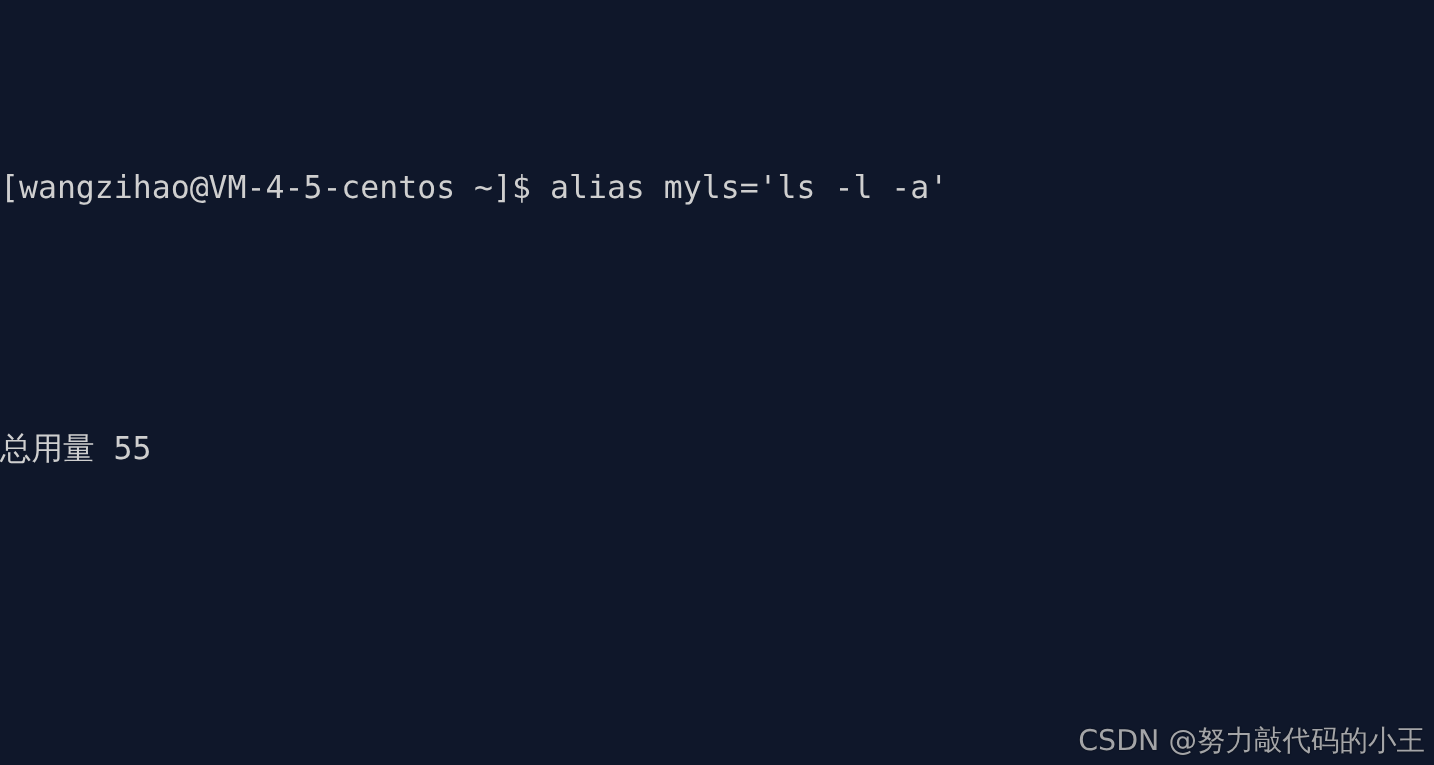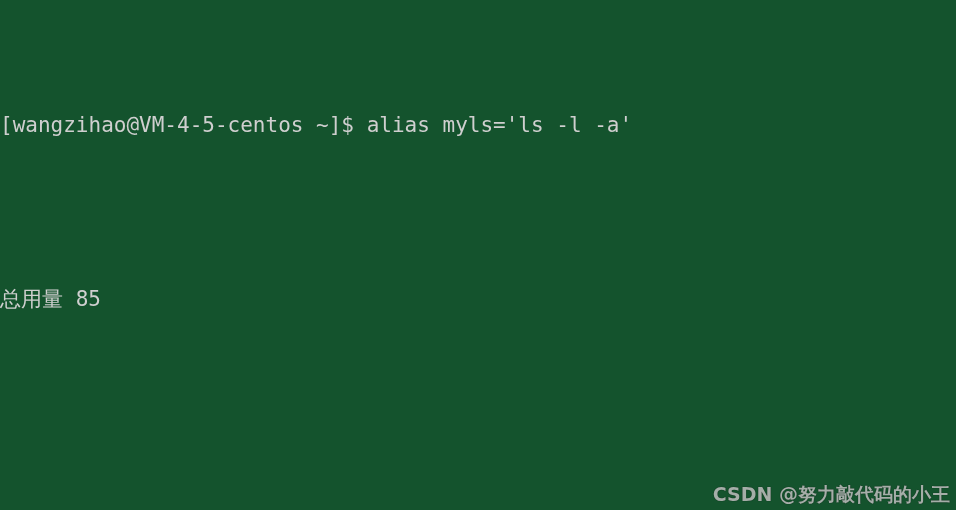--- a/index.html
+++ b/index.html
@@ -5,21 +5,21 @@
 <style>
   html, body {
     margin: 0;
     padding: 0;
     background: #000000;
   }
   #terminal {
     position: relative;
     width: 956px;
     height: 510px;
-    background: #14532d;
+    background: #0f172a;
     overflow: hidden;
     font-family: "DejaVu Sans Mono", "Liberation Mono", monospace;
     font-size: 21px;
     line-height: 34.8px;
     color: #cfcfcf;
     -webkit-font-smoothing: antialiased;
   }
   .screen {
     position: absolute;
     left: 0;
@@ -39,32 +39,31 @@
     right: 6px;
     bottom: 4px;
     font-family: "DejaVu Sans", "Liberation Sans", sans-serif;
     font-size: 19px;
     line-height: 24px;
     color: #bdbdbd;
     opacity: 0.86;
     white-space: pre;
     pointer-events: none;
     text-shadow: 0 0 1px rgba(0,0,0,0.85);
-    font-weight: bold;
   }
 </style>
 </head>
 <body>
 
 <div id="terminal">
   <div class="screen">
 
     <div class="line"><span>[wangzihao@VM-4-5-centos ~]$ </span><span>alias myls='ls -l -a'</span></div>
 
 
-    <div class="line">总用量 85</div>
+    <div class="line">总用量 55</div>
 
     
 
   </div>
 
   <div class="watermark">CSDN @努力敲代码的小王</div>
 </div>
 
 </body></html>

